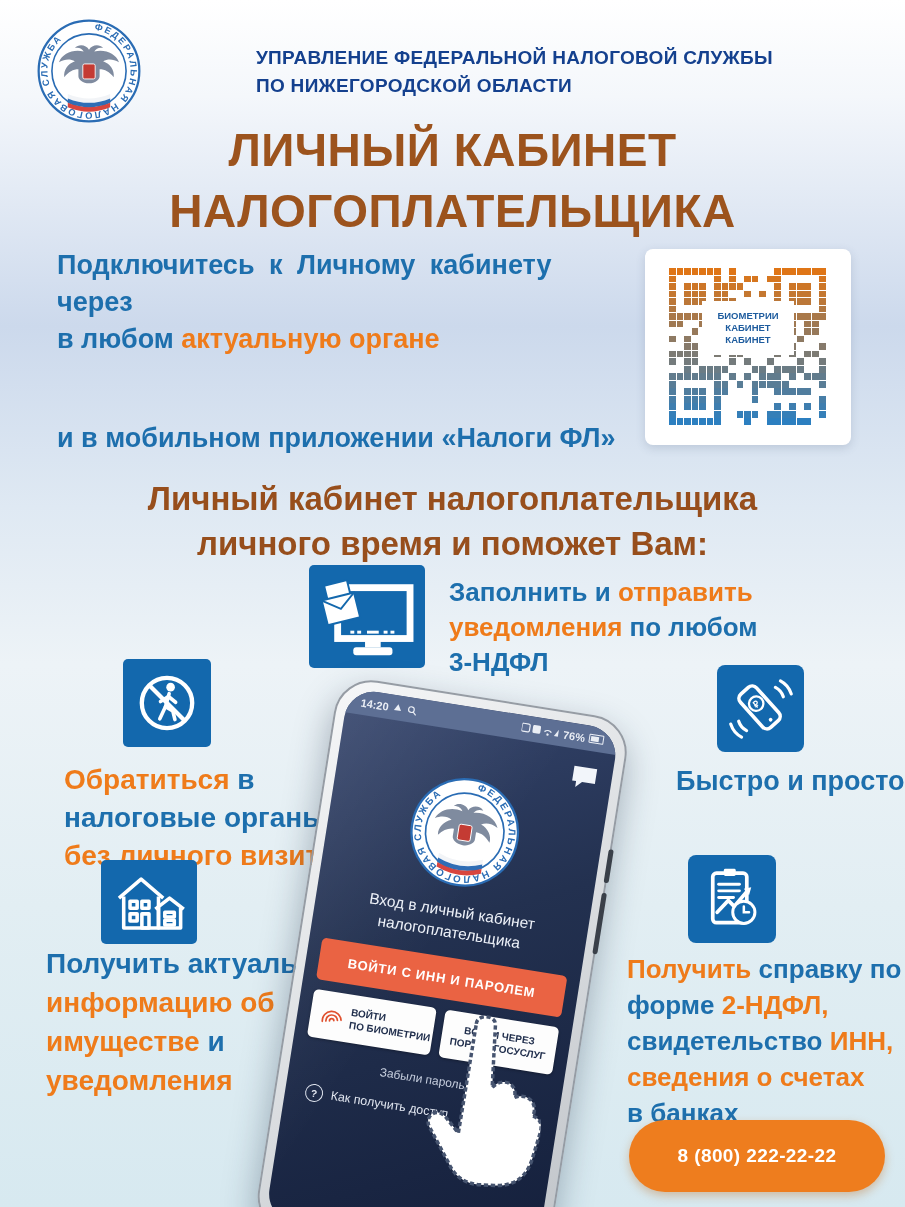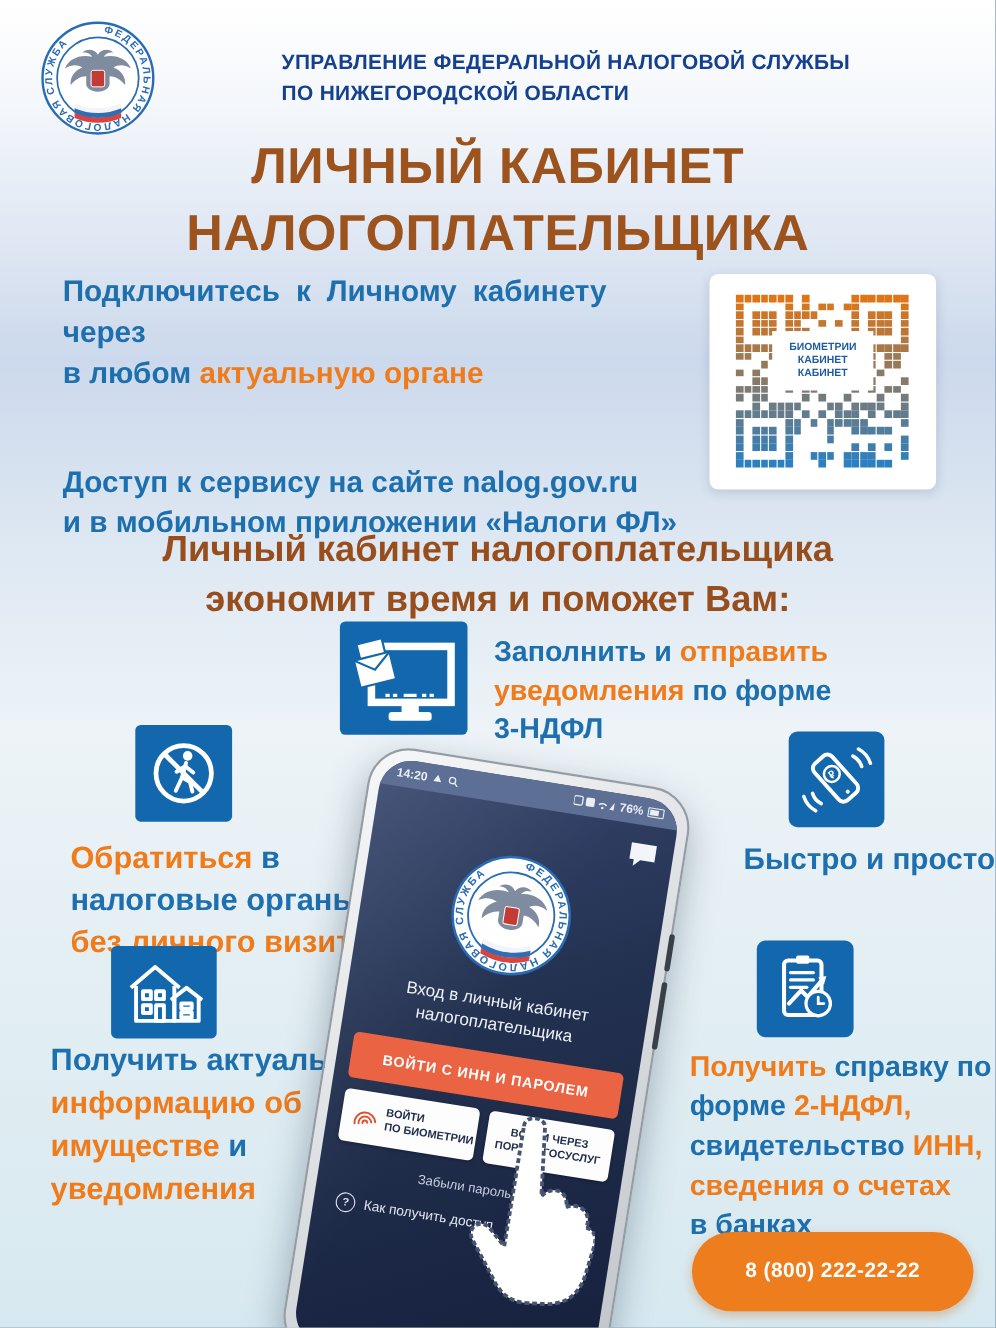--- a/index.html
+++ b/index.html
@@ -103,21 +103,20 @@
   <div class="abs main-title">
     <div>ЛИЧНЫЙ КАБИНЕТ</div>
     <div>НАЛОГОПЛАТЕЛЬЩИКА</div>
   </div>
 
   <div class="abs intro">
     <div class="just">Подключитесь к Личному кабинету через</div>
     <div><span>в любом </span><span class="orange">актуальную органе</span></div>
   </div>
   <div class="abs access">
-    <div>Доступ к сервису на сайте nalog.gov.ru</div>
     <div>и в мобильном приложении «Налоги ФЛ»</div>
   </div>
 
   <div class="abs qr-card">
     <div class="qr-grid">
         <div class="m" style="left: 0px; top: 0px; width: 6.72381px; height: 6.72381px; background: rgb(223, 117, 22);"></div>
         <div class="m" style="left: 7.52381px; top: 0px; width: 6.72381px; height: 6.72381px; background: rgb(223, 117, 22);"></div>
         <div class="m" style="left: 15.0476px; top: 0px; width: 6.72381px; height: 6.72381px; background: rgb(223, 117, 22);"></div>
         <div class="m" style="left: 22.5714px; top: 0px; width: 6.72381px; height: 6.72381px; background: rgb(223, 117, 22);"></div>
         <div class="m" style="left: 30.0952px; top: 0px; width: 6.72381px; height: 6.72381px; background: rgb(223, 117, 22);"></div>
@@ -356,21 +355,21 @@
       </div>
     <div class="qr-label">
       <div>БИОМЕТРИИ</div>
       <div>КАБИНЕТ</div>
       <div>КАБИНЕТ</div>
     </div>
   </div>
 
   <div class="abs benefits-heading">
     <div>Личный кабинет налогоплательщика</div>
-    <div>экономит время и поможет Вам:</div>
+    <div>личного время и поможет Вам:</div>
   </div>
 
   <div class="abs tile ic1">
     <svg width="100" height="90" viewBox="0 0 100 92">
       <rect x="20" y="16" width="74" height="52" fill="none" stroke="#fff" stroke-width="7"></rect>
       <rect x="48" y="68" width="16" height="9" fill="#fff"></rect>
       <rect x="36" y="77" width="40" height="8" rx="3" fill="#fff"></rect>
       <rect x="33" y="60" width="4" height="3" fill="#fff"></rect>
         <rect x="40" y="60" width="4" height="3" fill="#fff"></rect>
       <rect x="50" y="60" width="12" height="3" fill="#fff"></rect>
@@ -378,21 +377,21 @@
         <rect x="74" y="60" width="4" height="3" fill="#fff"></rect>
       <g transform="rotate(-14 26 36)">
         <rect x="12" y="10" width="24" height="20" fill="#fff" stroke="#1368ad" stroke-width="2"></rect>
         <rect x="6" y="24" width="34" height="26" fill="#fff" stroke="#1368ad" stroke-width="2"></rect>
         <path d="M6,24 l17,13 17,-13" fill="none" stroke="#1368ad" stroke-width="2"></path>
       </g>
     </svg>
   </div>
   <div class="abs f-text ft1">
     <div><span class="blue">Заполнить и </span><span class="orange">отправить</span></div>
-    <div><span class="orange">уведомления </span><span class="blue">по форме</span></div>
+    <div><span class="orange">уведомления </span><span class="blue">по любом</span></div>
     <div class="blue">3-НДФЛ</div>
   </div>
 
   <div class="abs tile ic2">
     <svg width="72" height="72" viewBox="0 0 100 100">
       <circle cx="50" cy="50" r="35" fill="none" stroke="#fff" stroke-width="6"></circle>
       <circle cx="55" cy="28" r="6" fill="#fff"></circle>
       <g stroke="#fff" stroke-width="5" stroke-linecap="round" fill="none">
         <path d="M53,37 l-5,18"></path>
         <path d="M52,41 l-11,7"></path>

